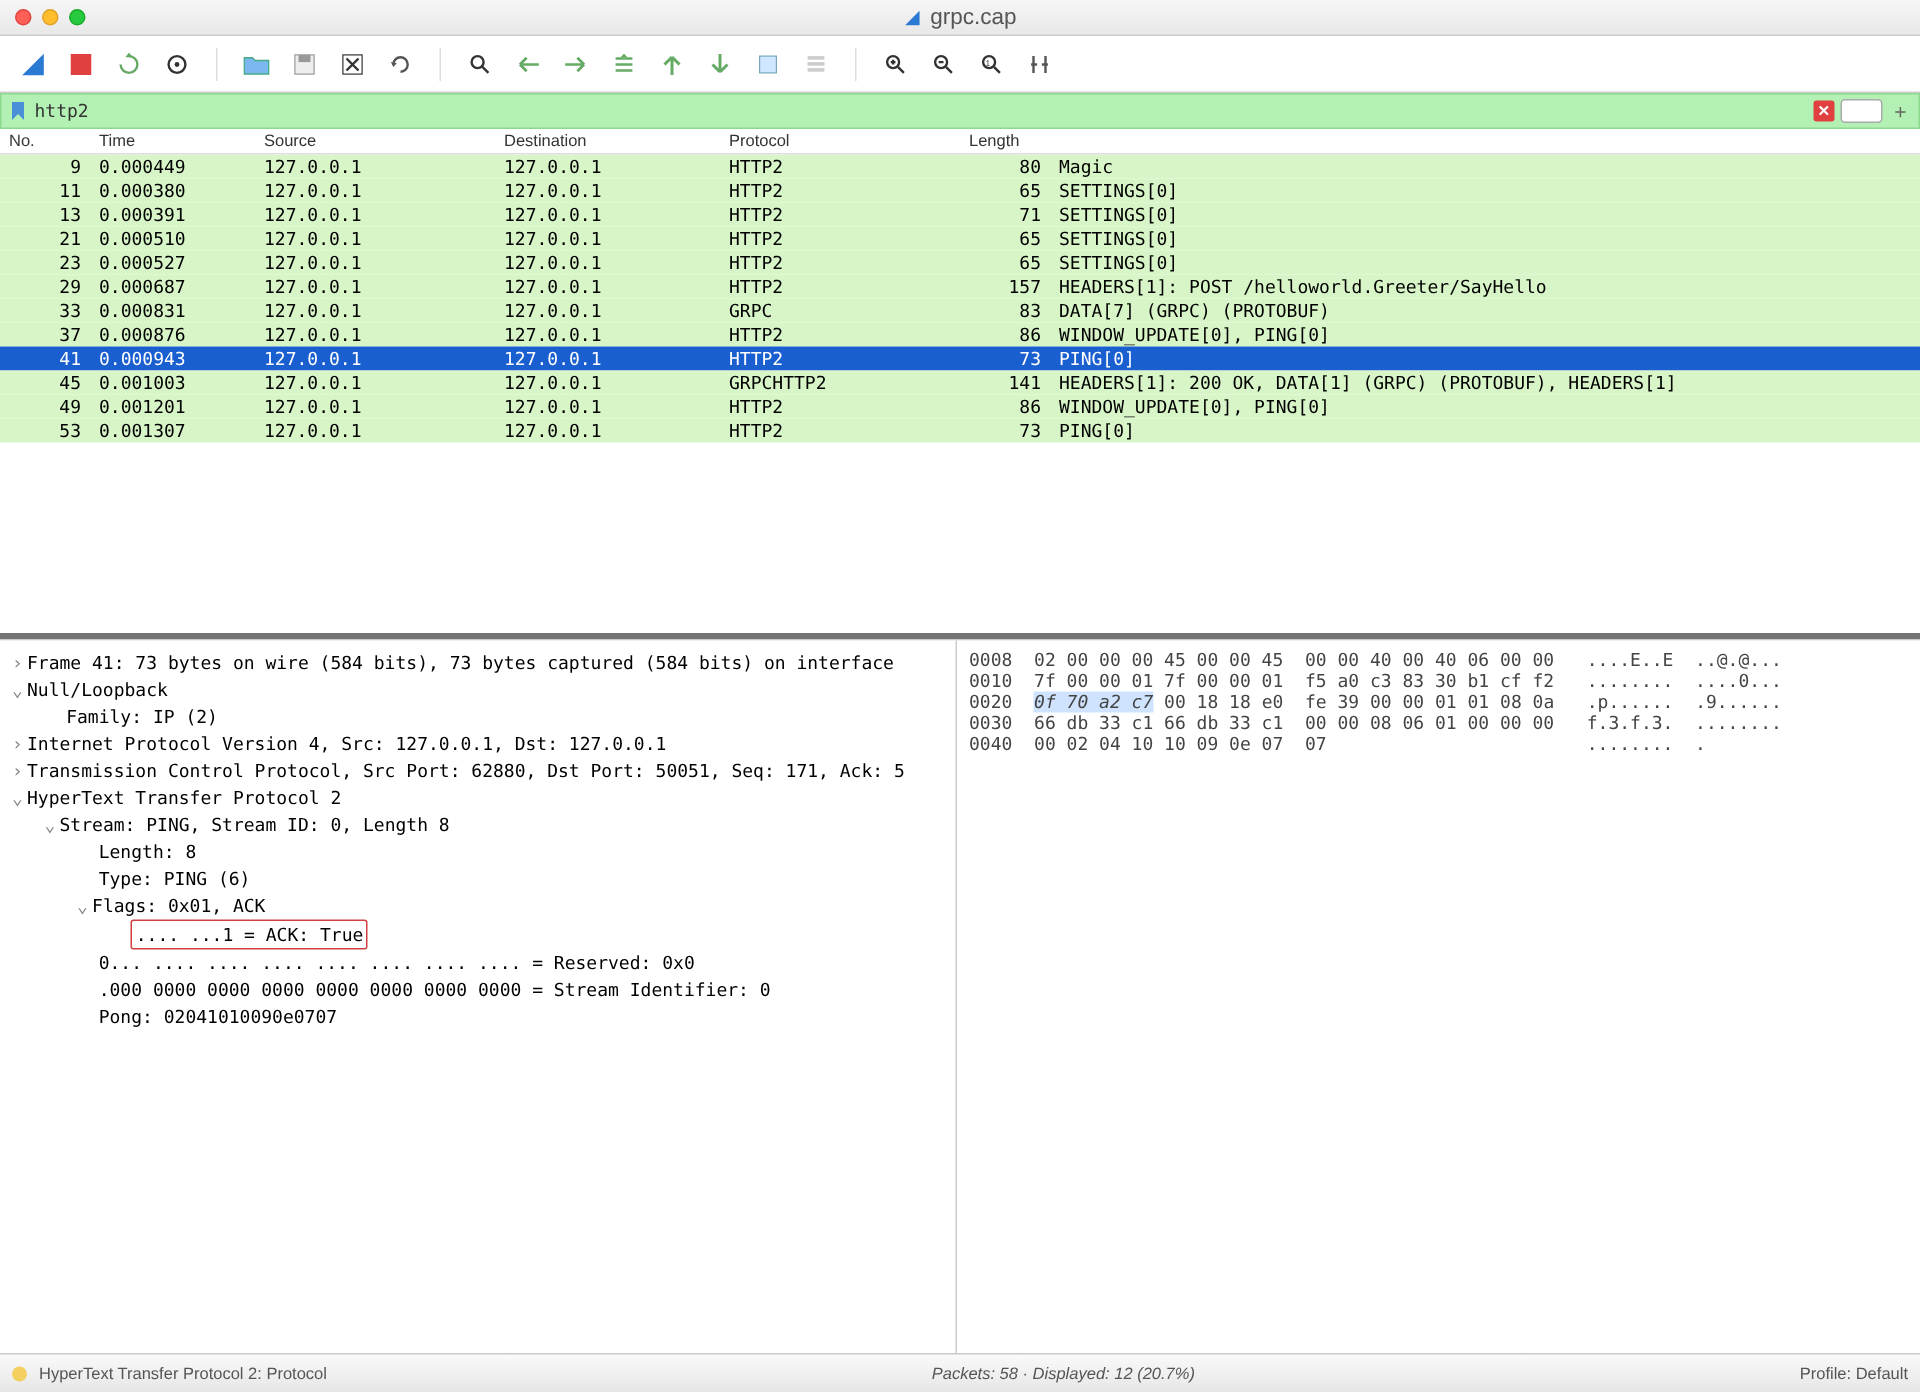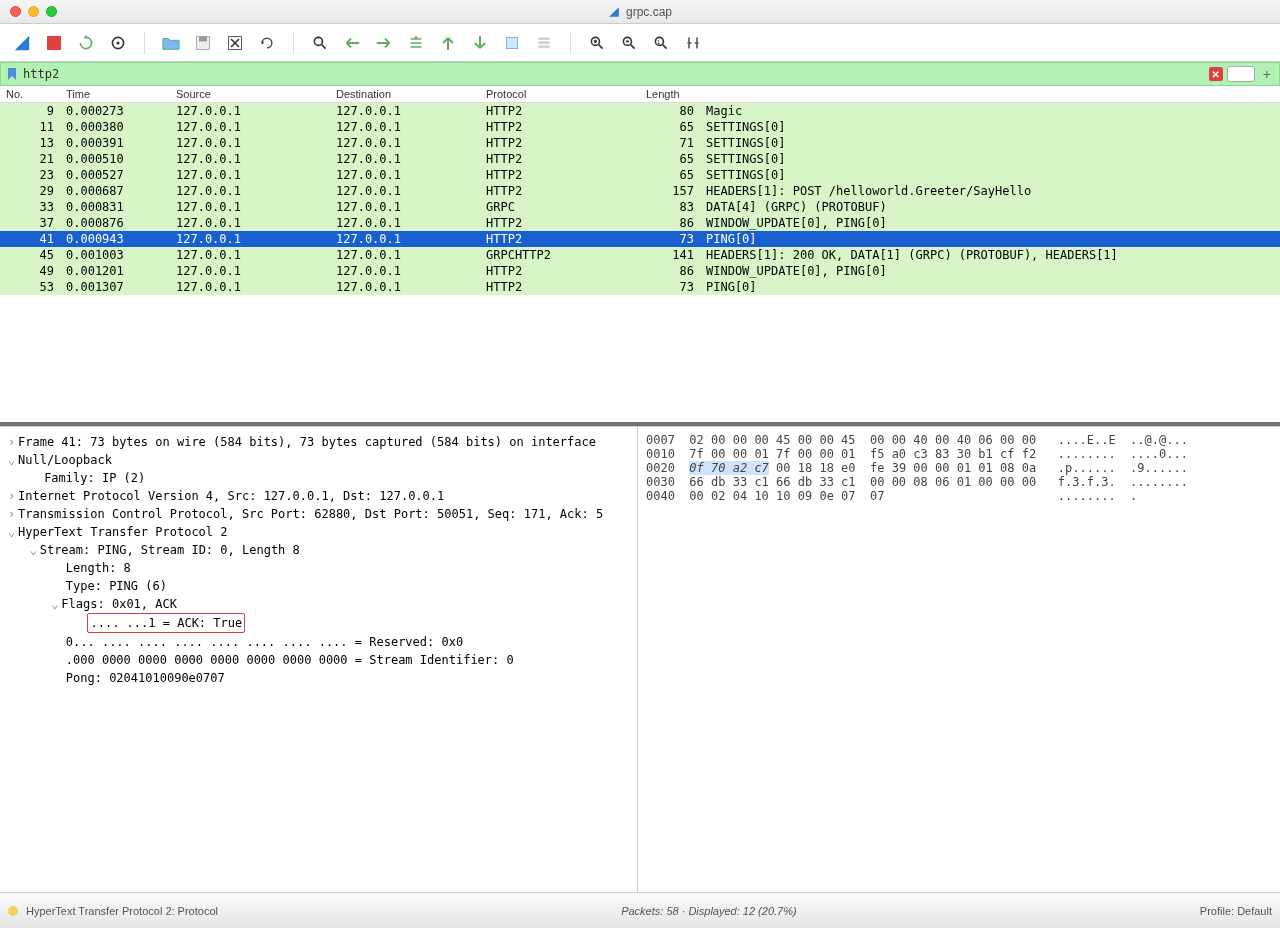--- a/index.html
+++ b/index.html
@@ -3,21 +3,21 @@
 <meta charset="utf-8">
 <style>
 * { box-sizing: border-box; margin: 0; padding: 0; }
 body { font-family: "Lucida Grande", "Helvetica Neue", sans-serif; font-size: 12px; background: #f0f0f0; width: 1280px; height: 928px; overflow: hidden; display: flex; flex-direction: column; }
 .titlebar { height: 24px; background: linear-gradient(#f6f6f6,#e8e8e8); border-bottom: 1px solid #ccc; display: flex; align-items: center; position: relative; }
 .traffic { display: flex; gap: 7px; padding-left: 10px; }
 .traffic span { width: 11px; height: 11px; border-radius: 50%; display: inline-block; }
 .tl-close { background: #ff5f56; border: 1px solid #e0443e; }
 .tl-min { background: #ffbd2e; border: 1px solid #dea123; }
 .tl-max { background: #27c93f; border: 1px solid #1aab29; }
-.title-center { position: absolute; left: 50%; transform: translateX(-50%); display: flex; align-items: center; gap: 6px; color: #555; font-size: 12px; }
+.title-center { position: absolute; left: 50%; transform: translateX(-50%); display: flex; align-items: center; gap: 6px; color: #555; font-size: 15px; }
 .fin { width: 12px; height: 12px; display: inline-block; }
 .toolbar { height: 38px; background: #fff; border-bottom: 1px solid #ccc; display: flex; align-items: center; gap: 12px; padding: 0 12px; }
 .tb-sep { width: 1px; height: 22px; background: #ddd; margin: 0 4px; }
 .tb-btn { width: 20px; height: 20px; display: flex; align-items: center; justify-content: center; cursor: pointer; }
 .filterbar { height: 24px; background: #b3f0b3; border: 1px solid #8cd88c; display: flex; align-items: center; padding: 0 4px; }
 .filterbar .bookmark { width: 14px; height: 14px; margin-right: 4px; }
 .filterbar input { flex: 1; background: transparent; border: none; outline: none; font-family: Menlo, monospace; font-size: 12px; color: #333; }
 .filterbar .clear { color: #fff; background: #e04040; width: 14px; height: 14px; border-radius: 2px; display: flex; align-items: center; justify-content: center; font-size: 10px; font-weight: bold; margin-right: 4px; cursor: pointer; }
 .filterbar .dropdown { width: 28px; height: 16px; border: 1px solid #aaa; border-radius: 3px; background: #fff; margin-right: 4px; }
 .filterbar .plus { font-size: 14px; color: #666; padding: 0 4px; cursor: pointer; }
@@ -29,21 +29,21 @@
 .pl-row .num, .pl-row .len { text-align: right; }
 .row-green { background: #d8f5c8; }
 .row-sel { background: #1a5fd0; color: #fff; }
 .lowerpanes { flex: 1; display: flex; border-top: 1px solid #ccc; min-height: 0; }
 .details { flex: 0 0 638px; background: #fff; overflow: auto; font-family: Menlo, monospace; font-size: 12px; padding: 6px 8px; border-right: 1px solid #ccc; }
 .details .line { white-space: pre; line-height: 1.5; }
 .tree-caret { display: inline-block; width: 10px; color: #888; }
 .hlbox { border: 1px solid #d04040; border-radius: 2px; padding: 0 2px; display: inline-block; }
 .hexpane { flex: 1; background: #fff; overflow: auto; font-family: Menlo, monospace; font-size: 12px; padding: 6px 8px; white-space: pre; color: #444; }
 .hexpane .hl { background: #cfe3ff; font-style: italic; }
-.statusbar { height: 36px; background: linear-gradient(#fafafa,#e6e6e6); border-top: 1px solid #ccc; display: flex; align-items: center; font-size: 11px; color: #555; padding: 0 8px; gap: 10px; }
+.statusbar { height: 26px; background: linear-gradient(#fafafa,#e6e6e6); border-top: 1px solid #ccc; display: flex; align-items: center; font-size: 11px; color: #555; padding: 0 8px; gap: 10px; }
 .statusbar .sb-left { display: flex; align-items: center; gap: 8px; }
 .statusbar .sb-mid { flex: 1; text-align: center; font-style: italic; }
 .statusbar .sb-right { }
 .status-dot { width: 10px; height: 10px; border-radius: 50%; background: #f4d060; display: inline-block; }
 </style>
 </head>
 <body>
 
 <div class="titlebar">
   <div class="traffic">
@@ -193,21 +193,21 @@
     <div>No.</div>
     <div>Time</div>
     <div>Source</div>
     <div>Destination</div>
     <div>Protocol</div>
     <div>Length</div>
   </div>
   <div id="packet-rows">
       <div class="pl-row row-green">
         <div class="num">9</div>
-        <div>0.000273</div>
+        <div>0.000449</div>
         <div>127.0.0.1</div>
         <div>127.0.0.1</div>
         <div>HTTP2</div>
         <div class="len">80</div>
         <div>Magic</div>
       </div>
       <div class="pl-row row-green">
         <div class="num">11</div>
         <div>0.000380</div>
         <div>127.0.0.1</div>
@@ -252,21 +252,21 @@
         <div class="len">157</div>
         <div>HEADERS[1]: POST /helloworld.Greeter/SayHello</div>
       </div>
       <div class="pl-row row-green">
         <div class="num">33</div>
         <div>0.000831</div>
         <div>127.0.0.1</div>
         <div>127.0.0.1</div>
         <div>GRPC</div>
         <div class="len">83</div>
-        <div>DATA[4] (GRPC) (PROTOBUF)</div>
+        <div>DATA[7] (GRPC) (PROTOBUF)</div>
       </div>
       <div class="pl-row row-green">
         <div class="num">37</div>
         <div>0.000876</div>
         <div>127.0.0.1</div>
         <div>127.0.0.1</div>
         <div>HTTP2</div>
         <div class="len">86</div>
         <div>WINDOW_UPDATE[0], PING[0]</div>
       </div>
@@ -319,21 +319,21 @@
     <div class="line"><span class="tree-caret">⌄</span><span>HyperText Transfer Protocol 2</span></div>
     <div class="line">   <span class="tree-caret">⌄</span><span>Stream: PING, Stream ID: 0, Length 8</span></div>
     <div class="line">        <span>Length: 8</span></div>
     <div class="line">        <span>Type: PING (6)</span></div>
     <div class="line">      <span class="tree-caret">⌄</span><span>Flags: 0x01, ACK</span></div>
     <div class="line">           <span class="hlbox">.... ...1 = ACK: True</span></div>
     <div class="line">        <span>0... .... .... .... .... .... .... .... = Reserved: 0x0</span></div>
     <div class="line">        <span>.000 0000 0000 0000 0000 0000 0000 0000 = Stream Identifier: 0</span></div>
     <div class="line">        <span>Pong: 02041010090e0707</span></div>
   </div>
-  <div class="hexpane"><span>0007</span>  <span>02 00 00 00 45 00 00 45  00 00 40 00 40 06 00 00</span>   <span>....E..E  ..@.@...</span>
+  <div class="hexpane"><span>0008</span>  <span>02 00 00 00 45 00 00 45  00 00 40 00 40 06 00 00</span>   <span>....E..E  ..@.@...</span>
 <span>0010</span>  <span>7f 00 00 01 7f 00 00 01  f5 a0 c3 83 30 b1 cf f2</span>   <span>........  ....0...</span>
 <span>0020</span>  <span class="hl">0f 70 a2 c7</span><span> 00 18 18 e0  fe 39 00 00 01 01 08 0a</span>   <span>.p......  .9......</span>
 <span>0030</span>  <span>66 db 33 c1 66 db 33 c1  00 00 08 06 01 00 00 00</span>   <span>f.3.f.3.  ........</span>
 <span>0040</span>  <span>00 02 04 10 10 09 0e 07  07</span>                        <span>........  .</span></div>
 </div>
 
 <div class="statusbar">
   <div class="sb-left">
     <span class="status-dot"></span>
     <span>HyperText Transfer Protocol 2: Protocol</span>

